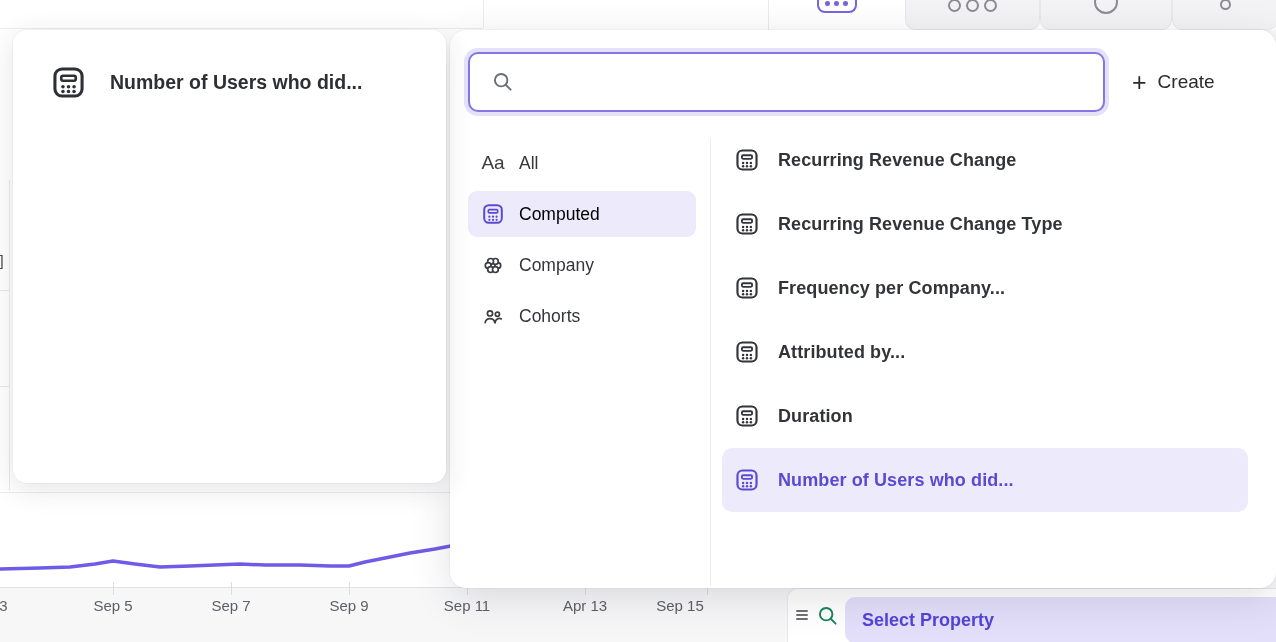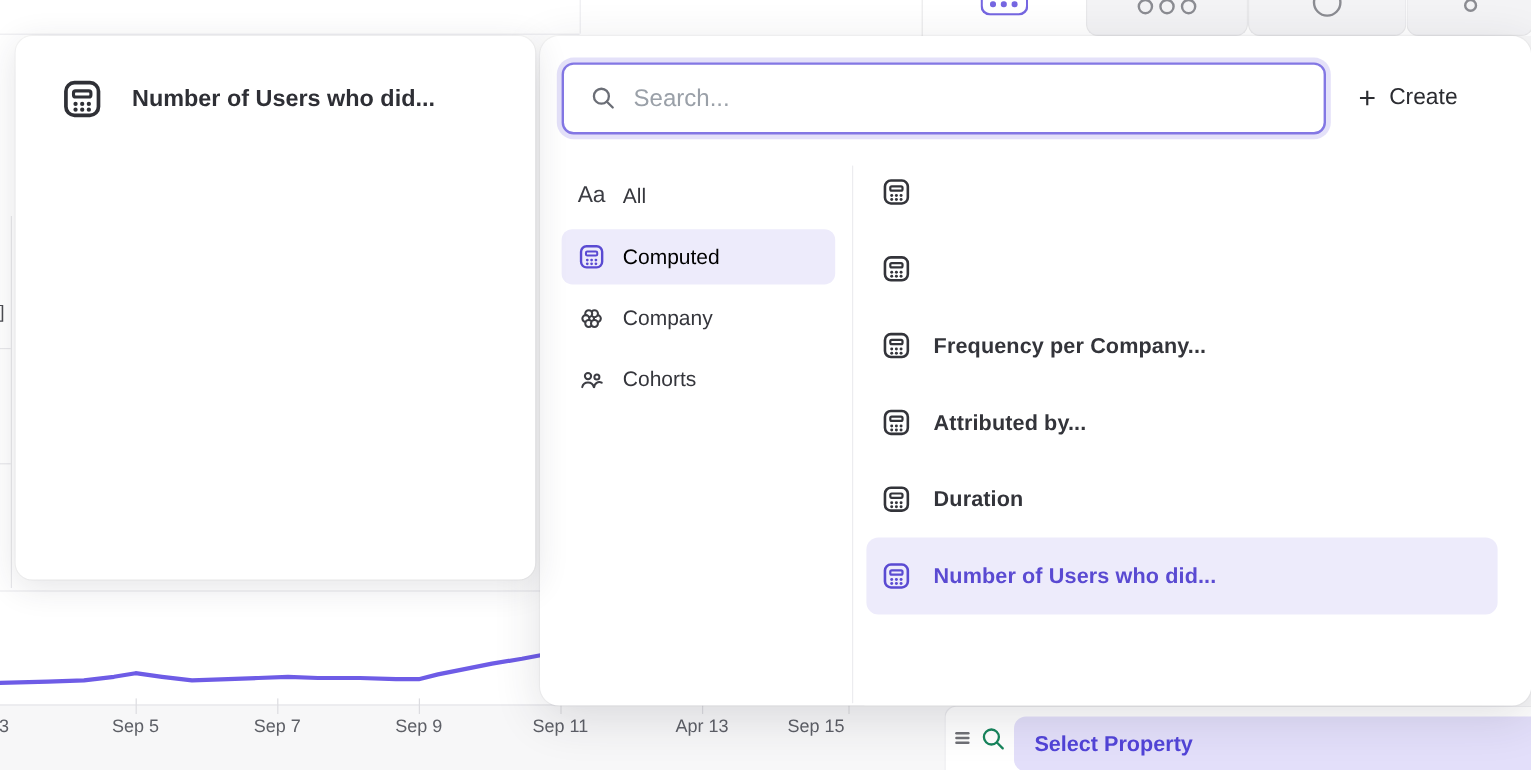--- a/index.html
+++ b/index.html
@@ -184,21 +184,20 @@
         <use href="#ic-calc"></use>
       </svg>
     <div class="abs tt-title">Number of Users who did...</div>
   </div>
 
   <div class="abs picker">
     <div class="abs search-wrap">
       <svg width="22" height="22" style="color:#6b6e76">
           <use href="#ic-search"></use>
         </svg>
-      <input class="search-input" type="text" placeholder="Search..." style="">
     </div>
     <div class="abs create-btn">
       <span class="create-plus">+</span>
       <span class="create-label">Create</span>
     </div>
 
     <div class="abs cat-list">
       <div class="cat-item">
         <span class="ci aa-glyph">Aa</span>
         <span class="cl">All</span>
@@ -231,27 +230,29 @@
 
     <div class="abs v-divider"></div>
 
     <div class="abs prop-list">
       <div class="prop-row">
         <span class="pi">
             <svg width="26" height="26">
               <use href="#ic-calc"></use>
             </svg>
           </span>
-      </div>
-      <div class="prop-row">
-        <span class="pi">
-            <svg width="26" height="26">
-              <use href="#ic-calc"></use>
-            </svg>
-          </span>
+        <span class="pl">Recurring Revenue Change</span>
+      </div>
+      <div class="prop-row">
+        <span class="pi">
+            <svg width="26" height="26">
+              <use href="#ic-calc"></use>
+            </svg>
+          </span>
+        <span class="pl">Recurring Revenue Change Type</span>
       </div>
       <div class="prop-row">
         <span class="pi">
             <svg width="26" height="26">
               <use href="#ic-calc"></use>
             </svg>
           </span>
         <span class="pl">Frequency per Company...</span>
       </div>
       <div class="prop-row">

